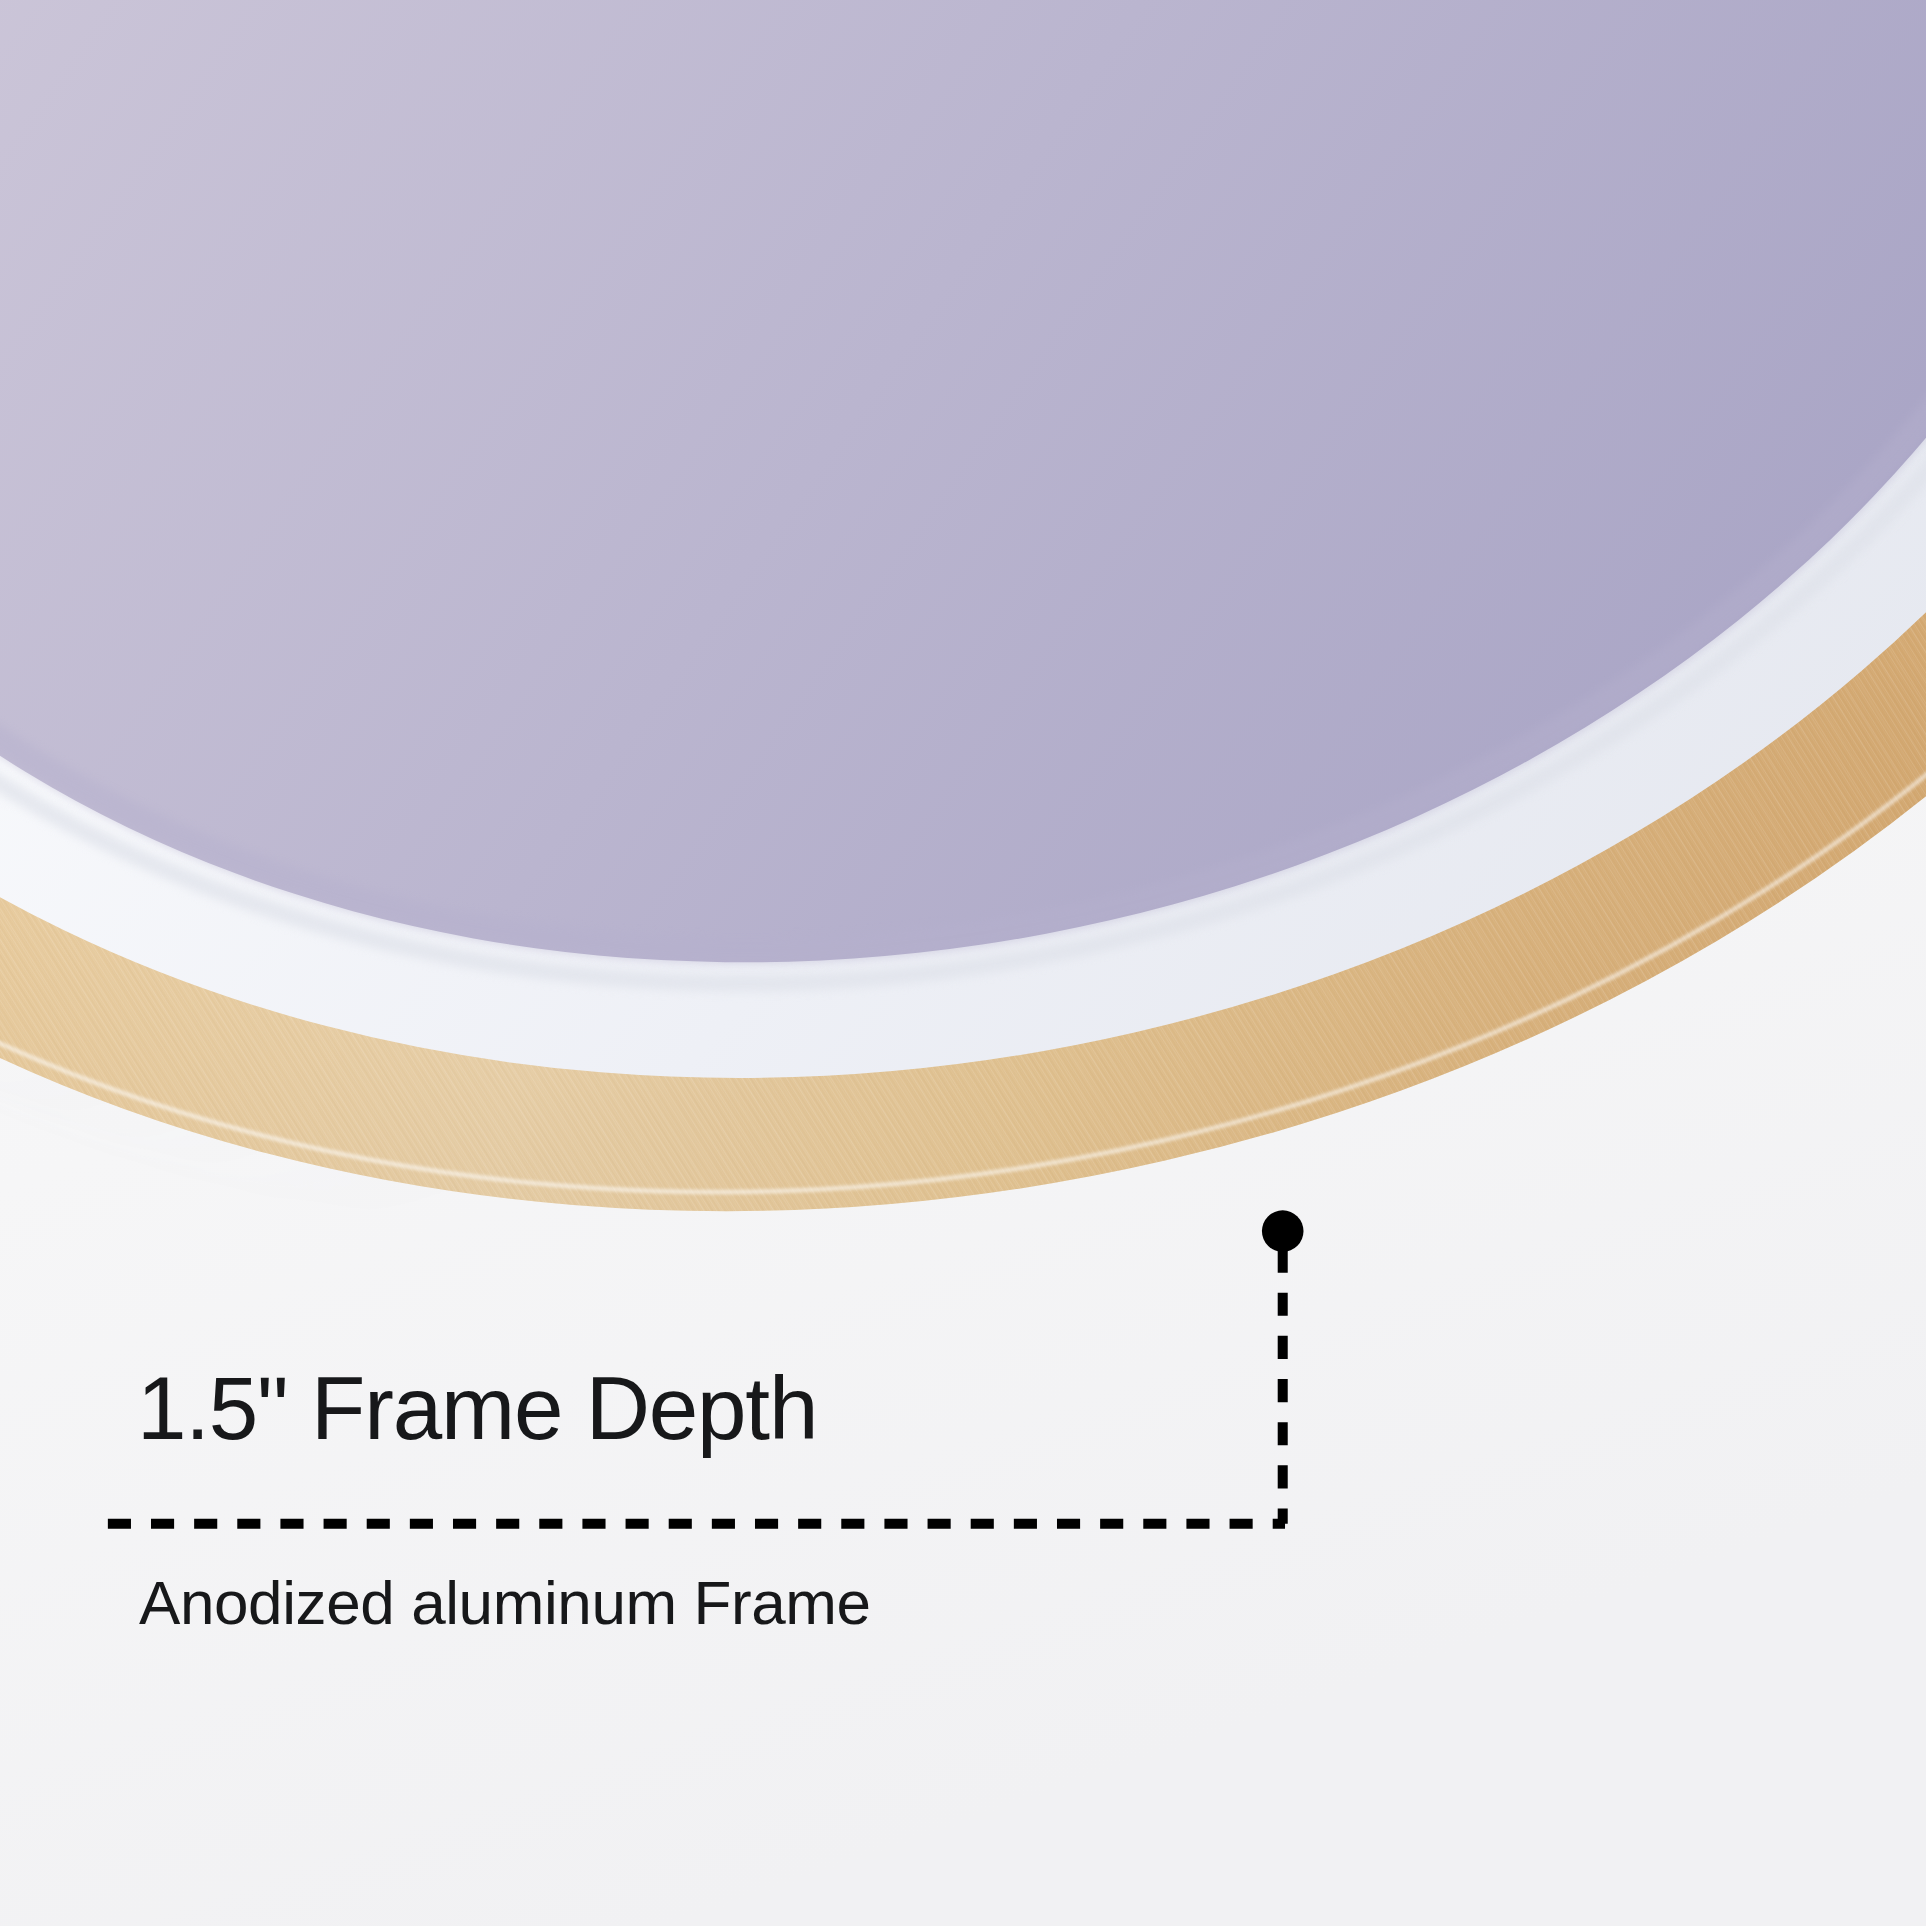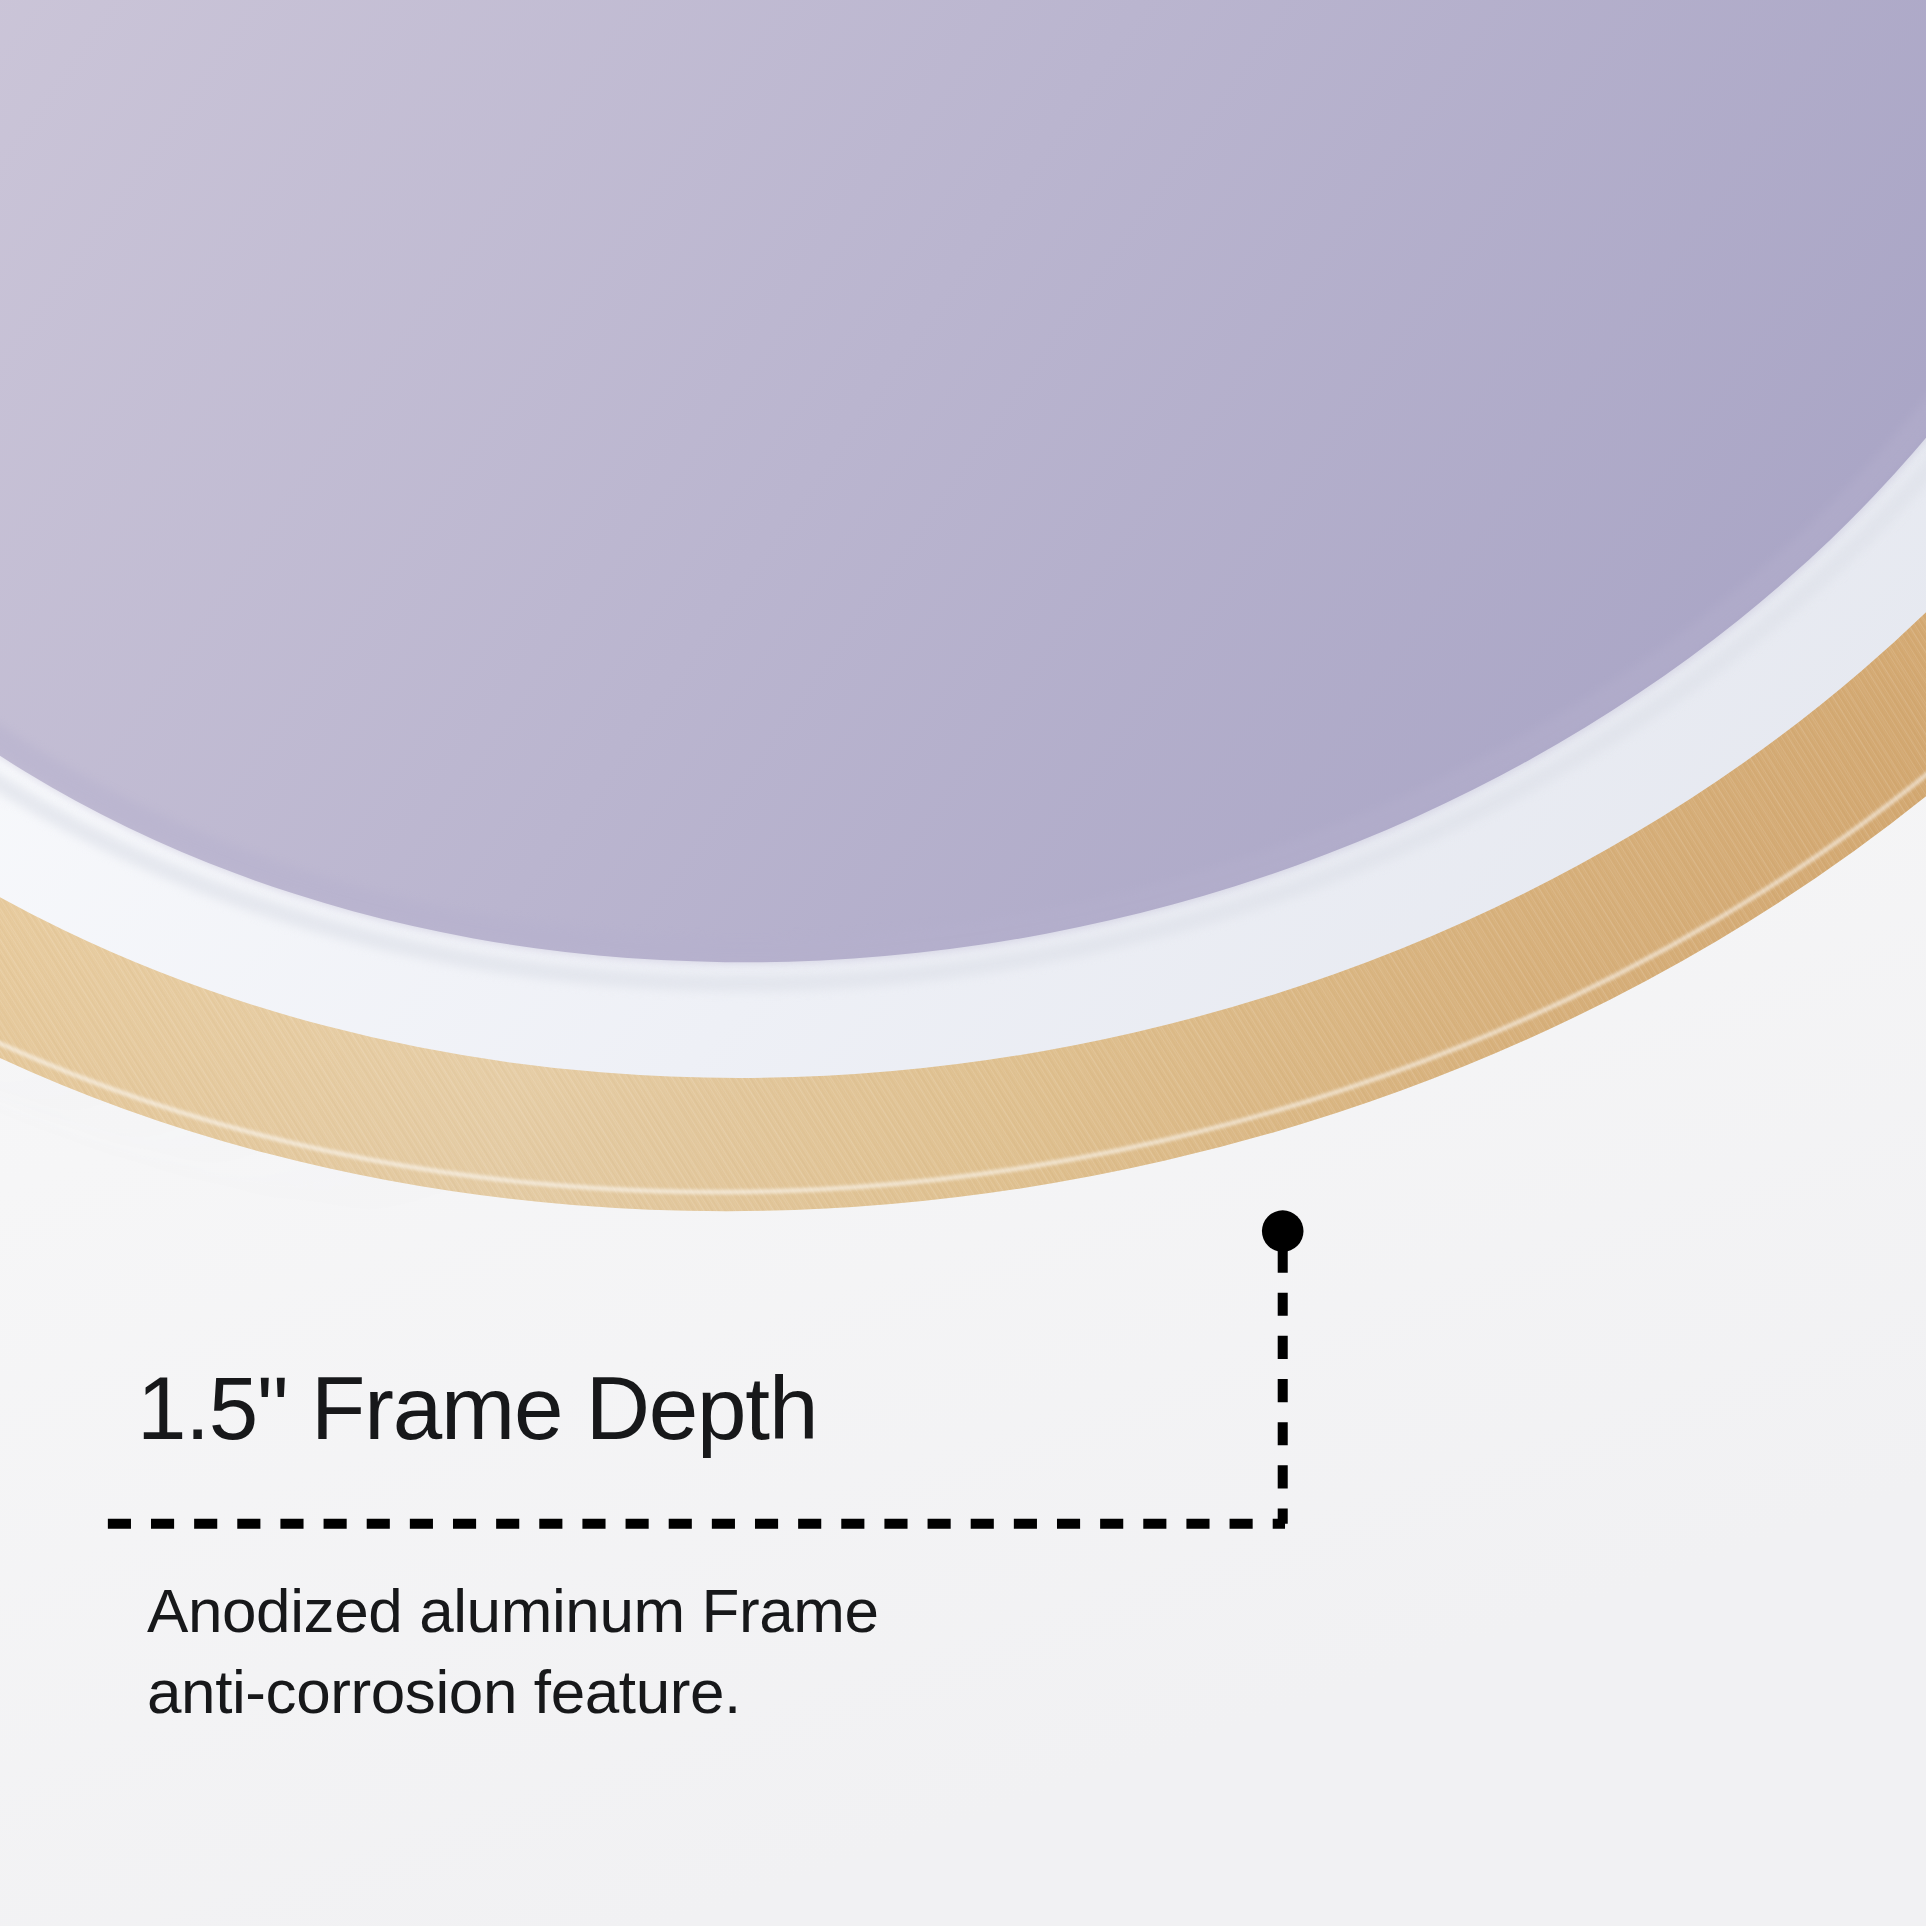--- a/index.html
+++ b/index.html
@@ -31,21 +31,21 @@
     margin:0;
     white-space:nowrap;
   }
   .bodycopy{
     position:absolute;left:139px;top:1563px;width:963px;
     font-size:62px;
     line-height:1.3;
     font-weight:400;
     color:#17181a;
     letter-spacing:-0.4px;
-    margin:8px;
+    margin:0;
   }
   .bodycopy span{display:block;}
 </style>
 </head>
 <body>
 
 <div id="stage">
 
   <div class="photo">
     <svg viewBox="0 0 2500 2500" xmlns="http://www.w3.org/2000/svg" shape-rendering="geometricPrecision">
@@ -165,17 +165,16 @@
       <circle cx="1665" cy="1598" r="27" fill="#000000"></circle>
     </svg>
   </div>
 
   <div class="textblock">
     <h1 class="headline">1.5" Frame Depth</h1>
   </div>
 
   <div class="bodycopy">
     <span>Anodized aluminum Frame</span>
-    <span>anti-corrosion feature.</span>
   </div>
 
 </div>
 
 
 </body></html>

